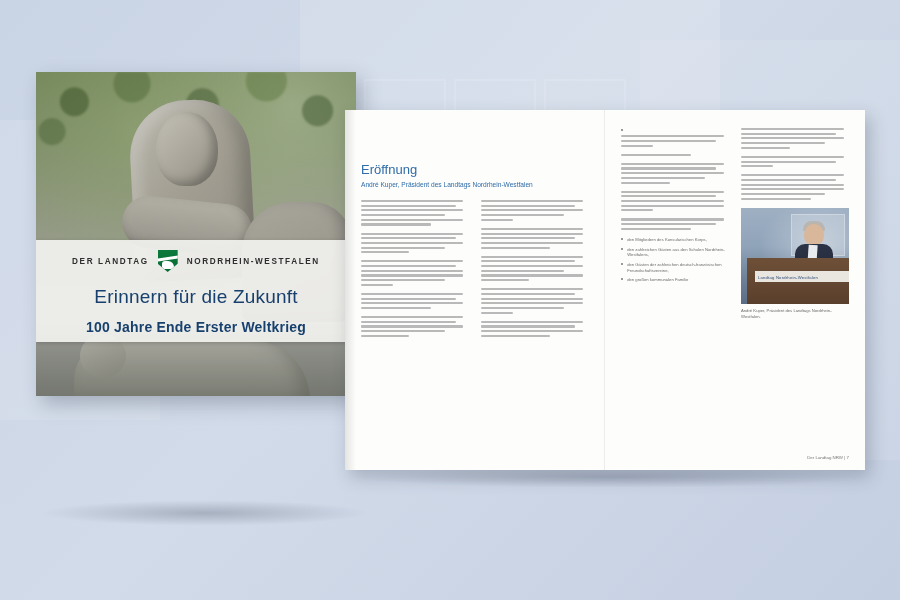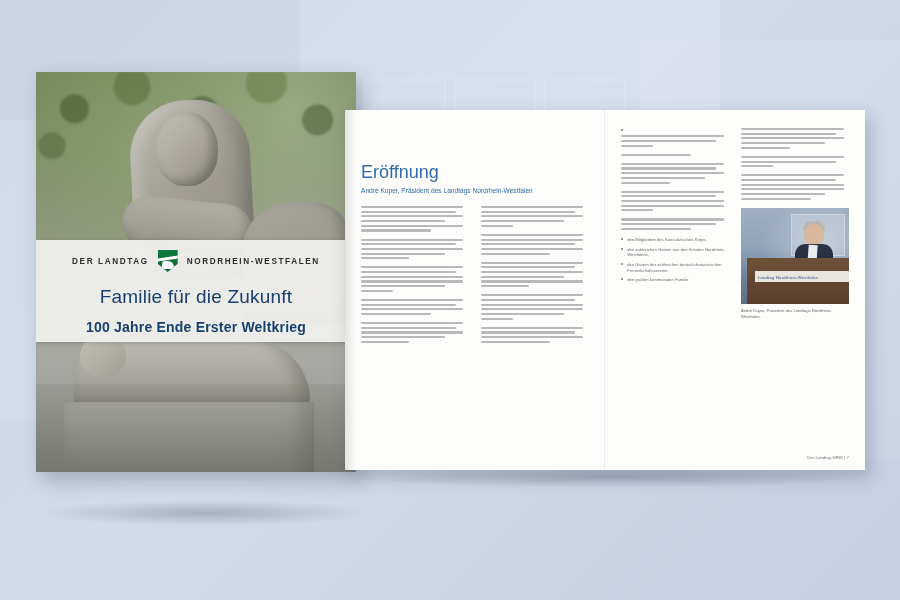--- a/index.html
+++ b/index.html
@@ -33,21 +33,21 @@
     left: 355px; top: 70px; width: 300px; height: 150px;
     opacity: 0.5;
   }
 
   
   .cover {
     position: absolute;
     left: 36px;
     top: 72px;
     width: 320px;
-    height: 400px;
+    height: 324px;
     background: #6f7a6a;
     box-shadow: 6px 8px 18px rgba(40,50,70,0.28);
     overflow: hidden;
   }
   .cover-photo {
     position: absolute;
     inset: 0;
     background:
       radial-gradient(ellipse at 30% 18%, rgba(150,170,120,0.55) 0%, rgba(90,110,70,0) 55%),
       radial-gradient(ellipse at 80% 10%, rgba(190,205,170,0.5) 0%, rgba(90,110,70,0) 50%),
@@ -194,21 +194,21 @@
   }
   .page {
     position: relative;
     width: 50%;
     height: 100%;
     padding: 18px 16px 14px 16px;
     box-sizing: border-box;
   }
   .page.left-page { border-right: 1px solid #ececec; }
   .page-head {
-    font-size: 18px;
+    font-size: 13px;
     color: #2f6ca8;
     margin: 34px 0 4px 0;
     font-weight: normal;
   }
   .page-subhead {
     font-size: 6.6px;
     color: #2f6ca8;
     margin: 0 0 12px 0;
   }
   .cols {
@@ -375,21 +375,21 @@
 
     <div class="cover-band">
       <div class="band-top">
         <span class="lt-text">DER LANDTAG</span>
         <span class="band-logo">
           <span class="wave"></span>
           <span class="horse"></span>
         </span>
         <span class="lt-text">NORDRHEIN-WESTFALEN</span>
       </div>
-      <div class="cover-title">Familie für die Zukunft</div>
+      <div class="cover-title">Erinnern für die Zukunft</div>
       <div class="cover-sub">100 Jahre Ende Erster Weltkrieg</div>
     </div>
   </div>
 
   <div class="spread">
     <div class="hidden-edge"></div>
 
     <div class="page left-page">
       <div class="page-head">Eröffnung</div>
       <div class="page-subhead">André Kuper, Präsident des Landtags Nordrhein-Westfalen</div>

